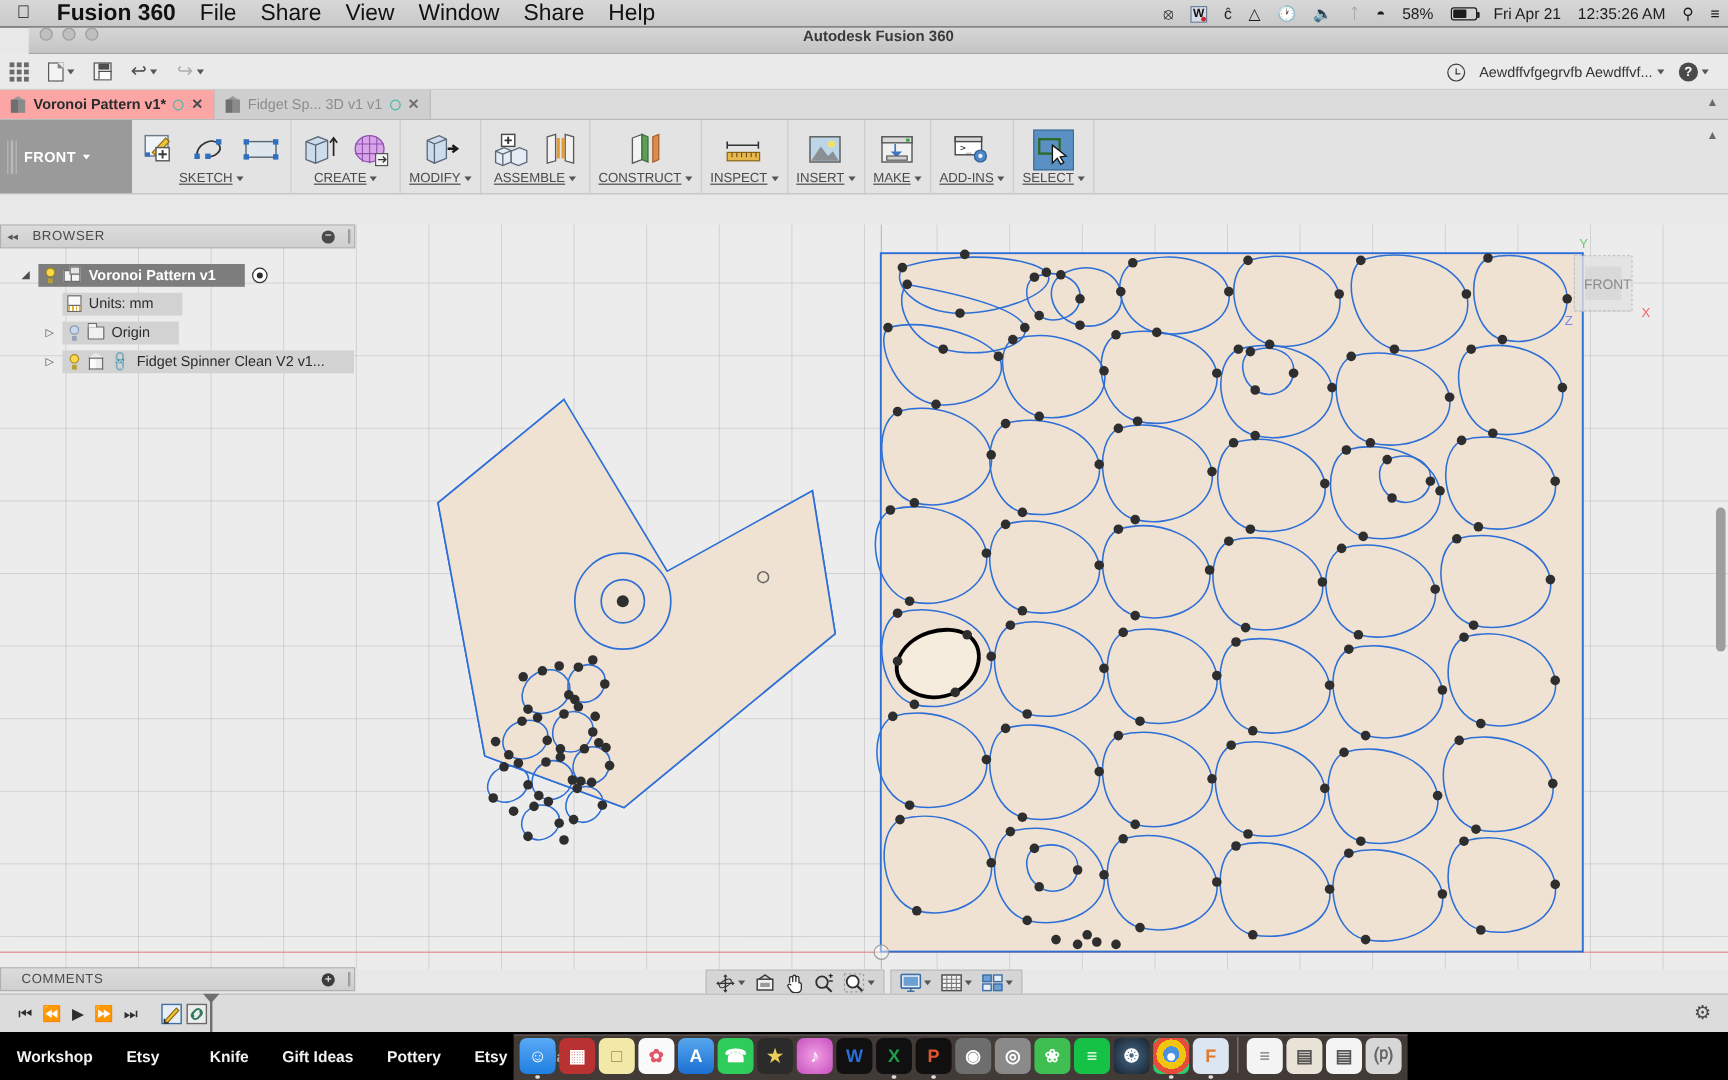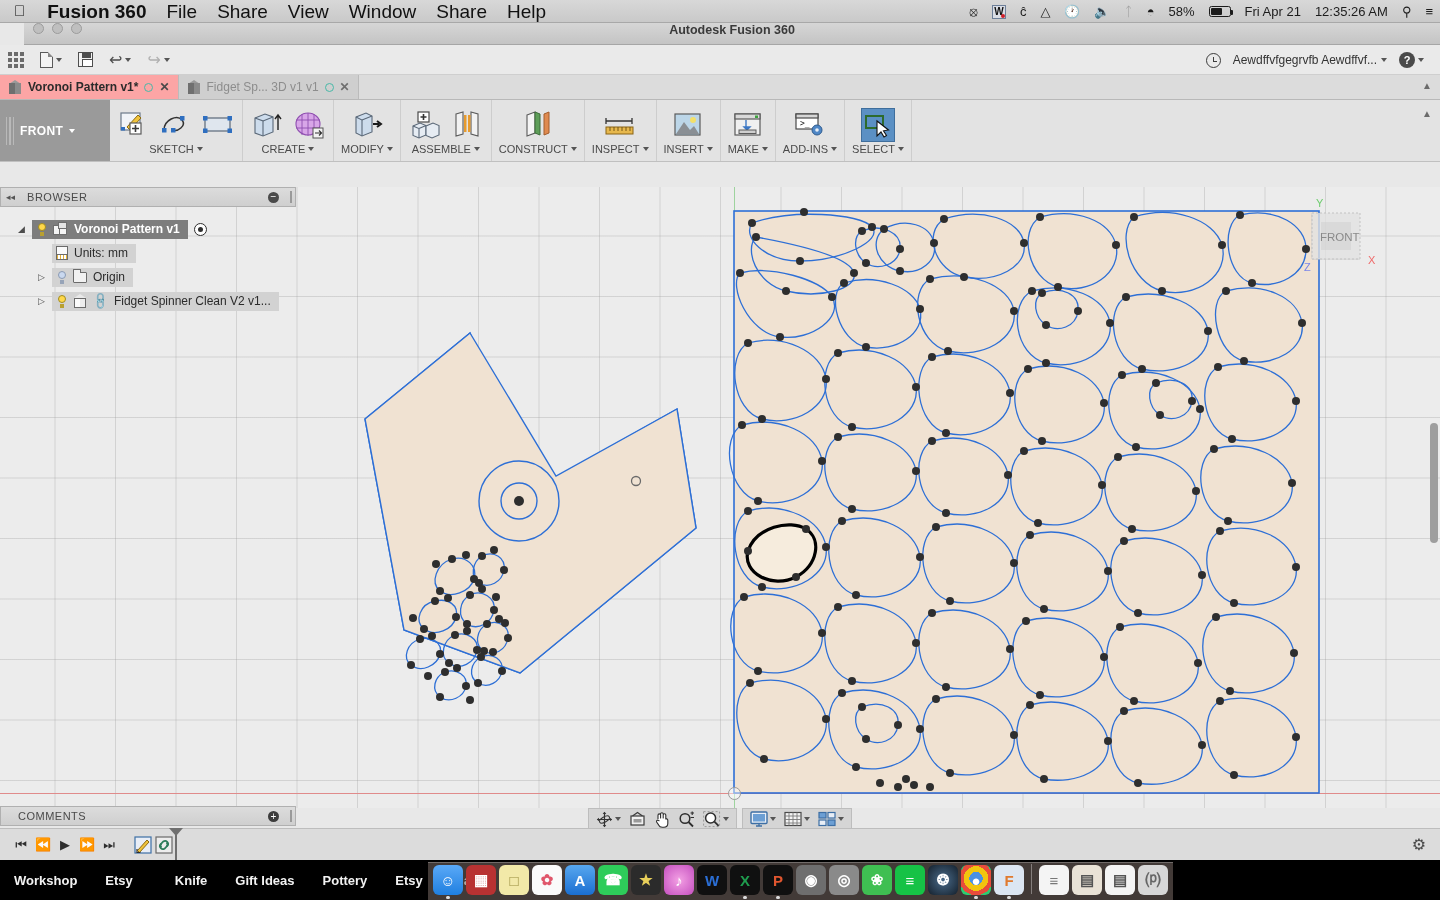--- a/index.html
+++ b/index.html
@@ -80,39 +80,39 @@
   #ribbon{ height:62px; background:#e3e3e3; border-bottom:1px solid #c0c0c0; display:flex; align-items:stretch; position:relative;}
   #ws-selector{ width:110px; background:#9a9a9a; display:flex; align-items:center; gap:6px; padding-left:6px; }
   #ws-selector .grip{ width:8px;height:28px; display:flex; gap:2px;}
   #ws-selector .grip i{ width:1.5px;height:28px;background:#b9b9b9;display:block;}
   #ws-label{ color:#fff; font-weight:bold; font-size:12px; letter-spacing:.4px;}
   .rgroup{ display:flex; flex-direction:column; align-items:center; justify-content:flex-start;
            border-right:1px solid #cdcdcd; padding:4px 7px 0 7px; }
   .ricons{ display:flex; align-items:flex-end; gap:8px; height:38px; }
   .rbtn{ width:34px;height:34px; display:flex;align-items:center;justify-content:center; position:relative;}
   .rbtn.sel{ background:#5b90c4; border:1px solid #3f6e9c; }
-  .rlabel{ font-size:11px; color:#4a4a4a; display:flex; align-items:center; gap:3px; margin-top:1px;}
+  .rlabel{ font-size:11px; color:#4a4a4a; display:flex; align-items:center; gap:3px; margin-top:1px;text-decoration:underline;}
   #ribbon-collapse{ position:absolute; right:8px; top:8px; font-size:10px; color:#6b6b6b;}
 
   
   #browser{ position:absolute; left:0; top:164px; width:305px; z-index:20; }
   #browser-header{ width:296px; height:20px; background:linear-gradient(#dcdcdc,#cfcfcf); border:1px solid #b0b0b0;
                    display:flex; align-items:center; padding:0 5px; position:relative;}
   #browser-header .ttl{ font-size:11px; color:#4a4a4a; letter-spacing:.5px; margin-left:12px;}
   #browser-header .pinl{ font-size:9px; color:#555; }
   #browser-header .minus{ position:absolute; right:16px; width:11px;height:11px;border-radius:50%;background:#4a4a4a;
                           display:flex;align-items:center;justify-content:center;color:#fff;font-size:10px;line-height:8px;}
   #browser-header .vgrip{ position:absolute; right:3px; width:2px;height:12px;border-left:1px solid #9a9a9a;border-right:1px solid #9a9a9a;}
   #browser-tree{ padding-top:10px; }
   .trow{ display:flex; align-items:center; height:24px; padding-left:18px; }
   .tri{ width:14px; font-size:9px; color:#4d4d4d; }
   .tri::before{ content:"\25B7"; }
   .tri.open::before{ content:"\25E2"; color:#4d4d4d; }
   .tri.blank::before{ content:""; }
-  .tchip{ display:flex; align-items:center; gap:6px; height:19px; padding:0 8px 0 4px; }
+  .tchip{ display:flex; align-items:center; gap:6px; height:19px; padding:0 24px 0 4px; }
   .tchip.root{ background:#7d7d7d; color:#fff; font-weight:bold; }
   .tchip.norm{ background:#d2d2d2; }
   .bulb{ width:11px;height:13px; position:relative; }
   .bulb b{ position:absolute; left:1.5px; top:0; width:8px;height:8px;border-radius:50%;background:#ffd84a;border:1px solid #a08b20;}
   .bulb i{ position:absolute; left:3.5px; bottom:0; width:4px;height:4px;background:#b9a030;}
   .bulb.off b{ background:#c9d8ef; border-color:#8a9ab3;}
   .bulb.off i{ background:#97a4b8;}
   .folder{ width:14px;height:11px;border:1.3px solid #6b6b6b;border-radius:1px;background:#f1f1f1;position:relative;}
   .folder::before{content:"";position:absolute;left:-1px;top:-3.5px;width:6px;height:3px;border:1.3px solid #6b6b6b;border-bottom:none;border-radius:1px 1px 0 0;background:#f1f1f1;}
   .docico{ width:12px;height:14px;background:#fafafa;border:1.2px solid #6b6b6b;position:relative;}

